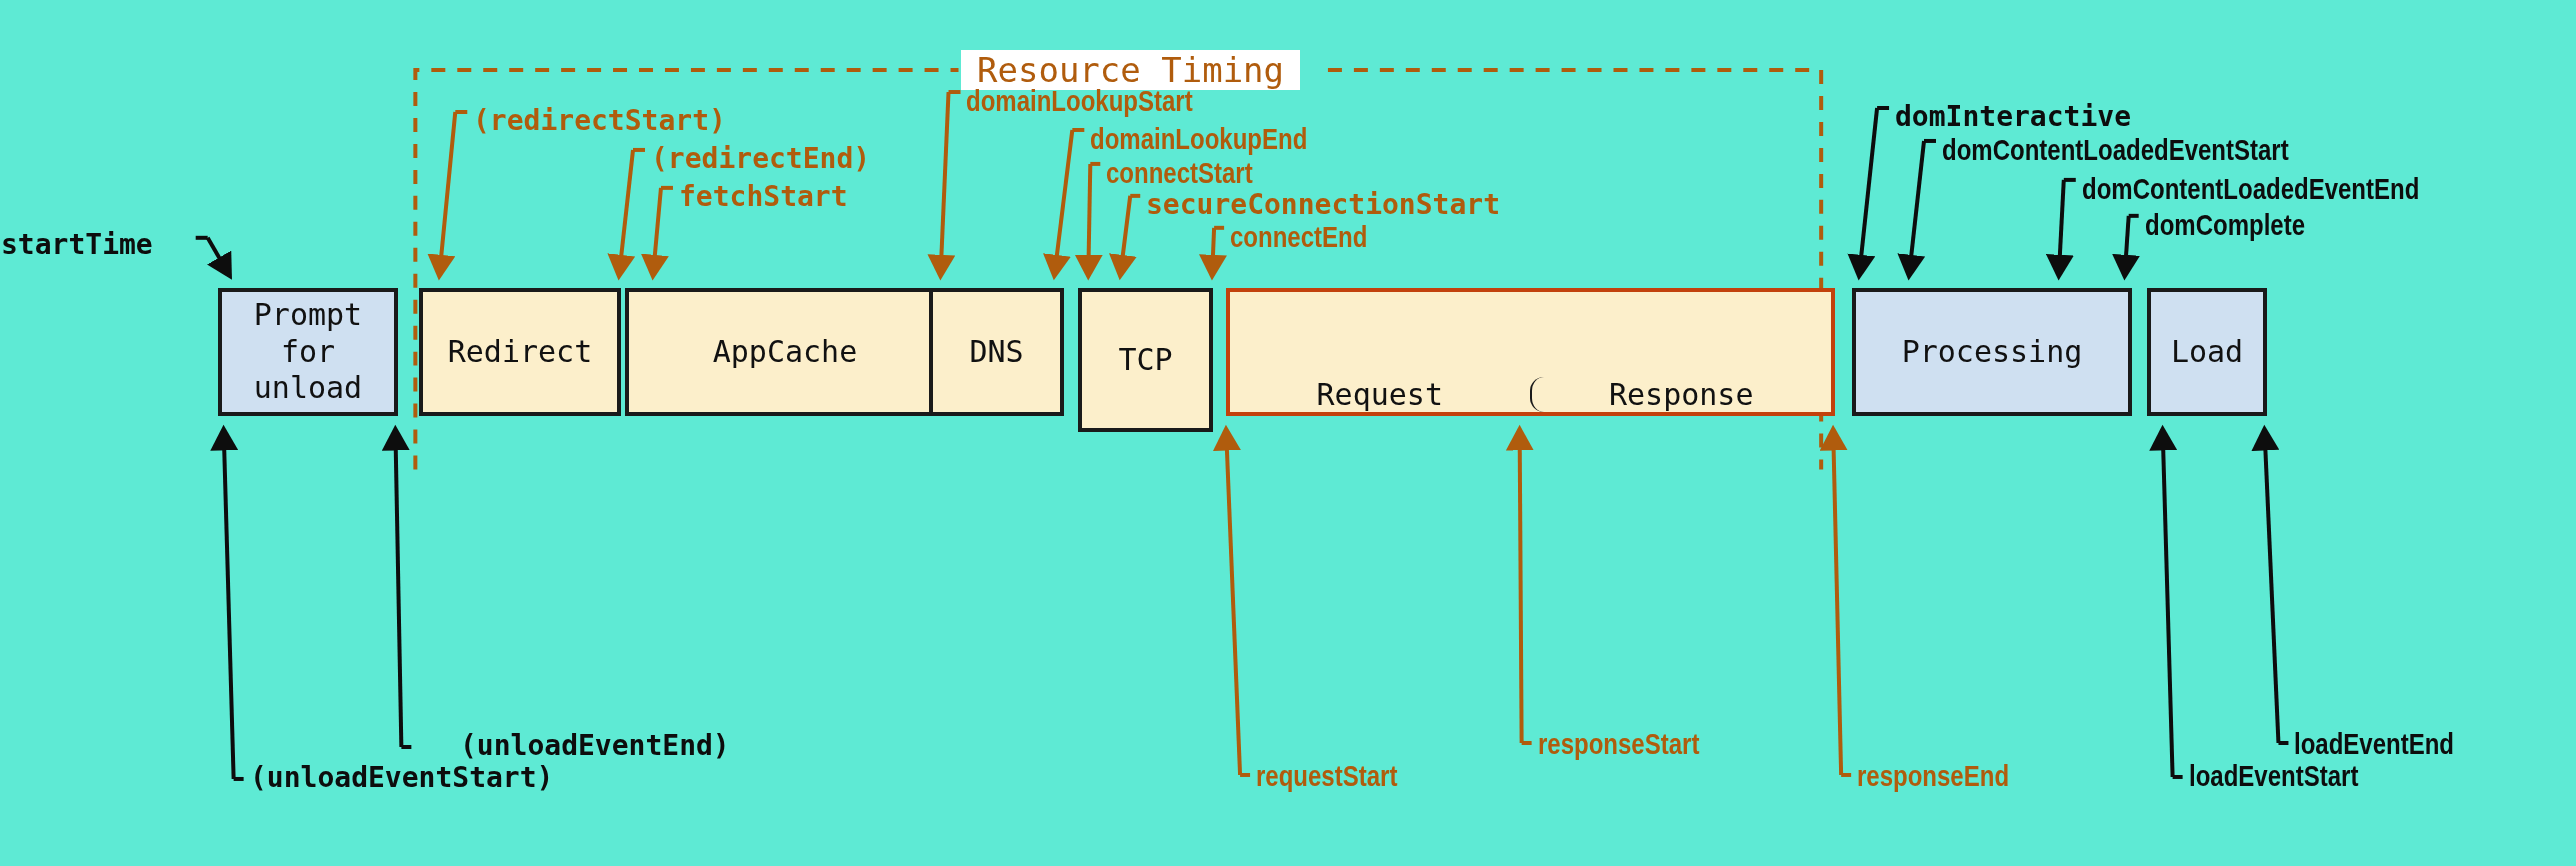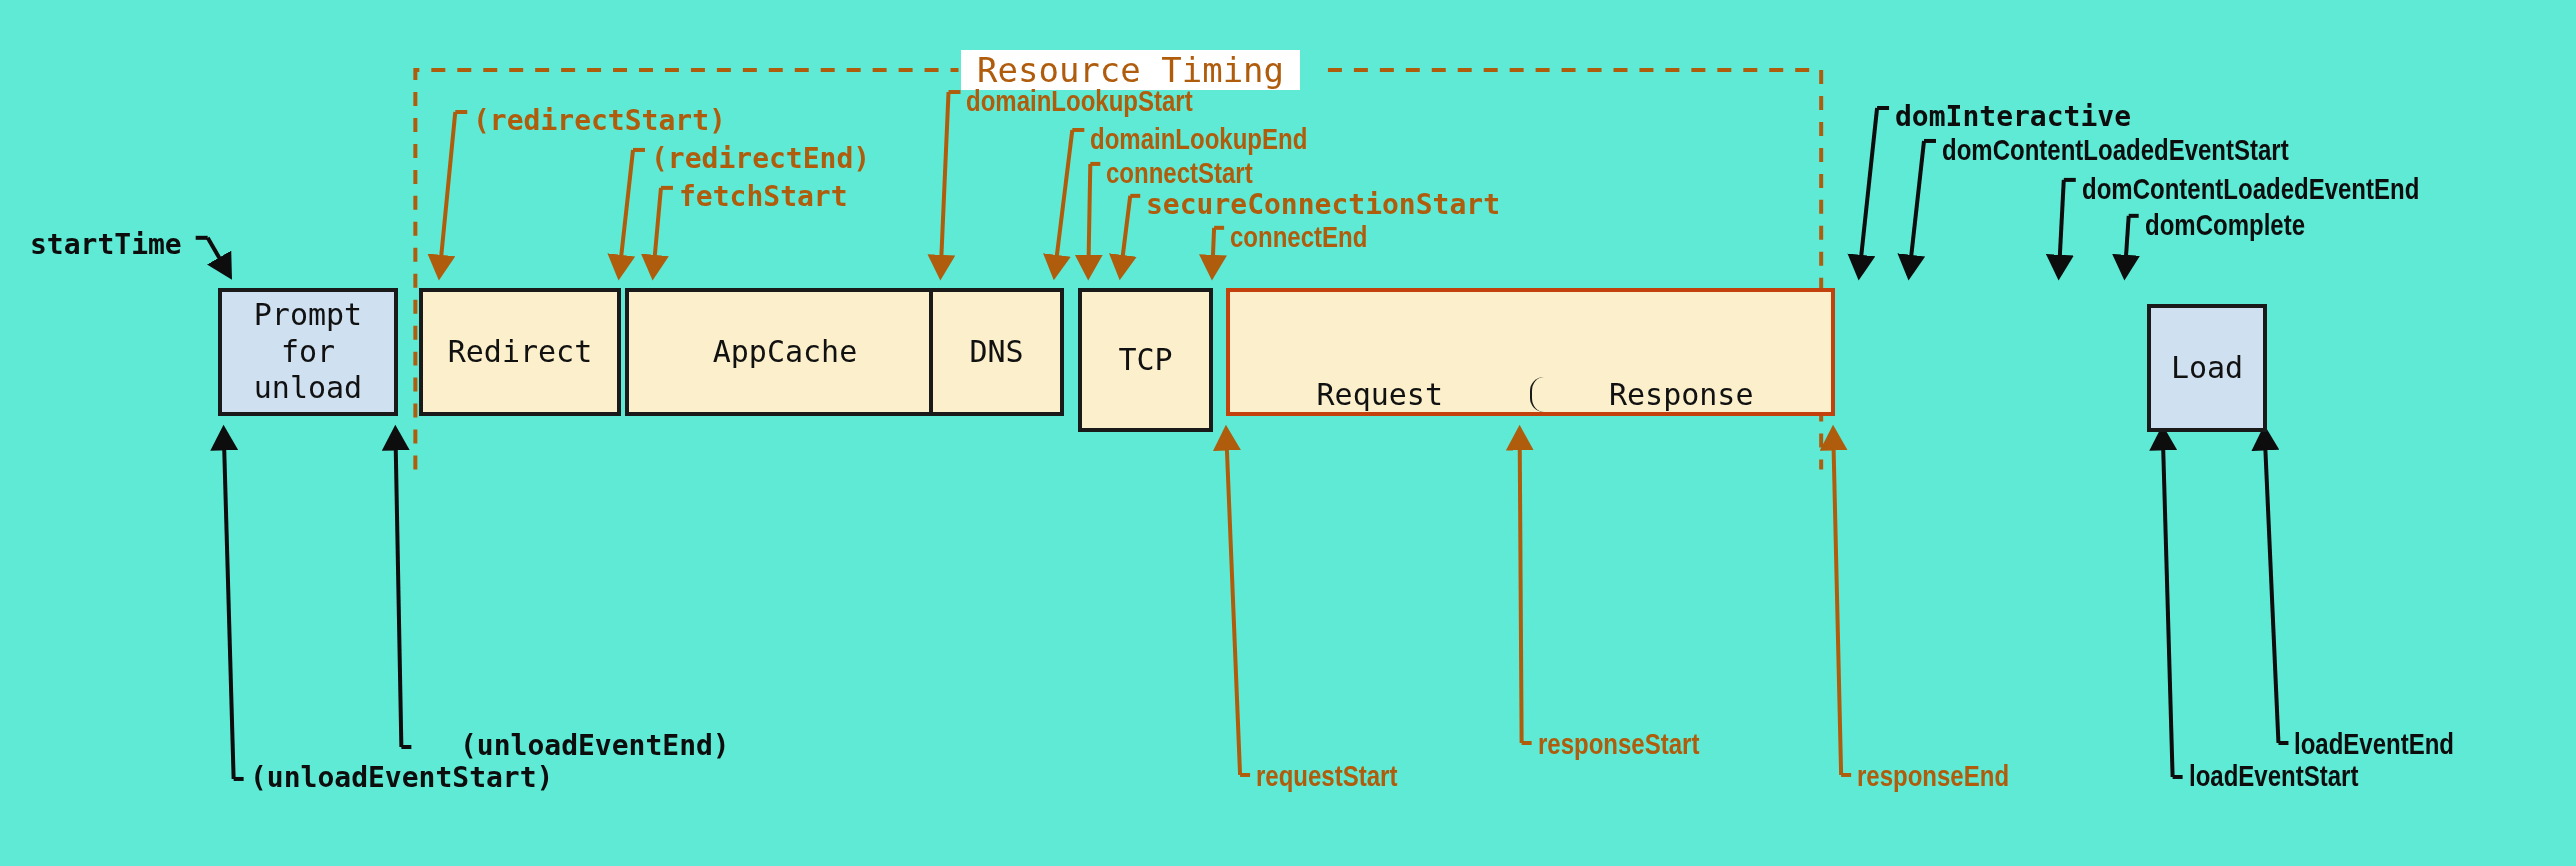--- a/index.html
+++ b/index.html
@@ -196,23 +196,24 @@
   <div class="phase-box fill-yellow" style="left:419px;  top:288px; width:202px; height:128px;">Redirect</div>
   <div class="phase-box fill-yellow" style="left:625px;  top:288px; width:320px; height:128px;">AppCache</div>
   <div class="phase-box fill-yellow" style="left:929px;  top:288px; width:135px; height:128px;">DNS</div>
   <div class="phase-box fill-yellow" style="left:1078px; top:288px; width:135px; height:144px;">TCP</div>
 
   <div class="compound-box" style="left:1226px; top:288px; width:609px; height:128px;">
     <div class="half">Request</div>
     <div class="half second">Response</div>
   </div>
 
-  <div class="phase-box fill-blue" style="left:2147px; top:288px; width:120px; height:128px;margin-top:16px;">Load</div>
-
-  <div class="lbl mono dark" style="left:30px;   top:228px;">startTime</div>
+  <div class="phase-box fill-blue" style="left:1852px; top:288px; width:280px; height:128px;">Processing</div>
+  <div class="phase-box fill-blue" style="left:2147px; top:288px; width:120px; height:128px;">Load</div>
+
+  <div class="lbl mono dark" style="left:1px;   top:228px;">startTime</div>
 
   <div class="lbl mono orange" style="left:473px;  top:104px;">(redirectStart)</div>
   <div class="lbl mono orange" style="left:651px;  top:142px;">(redirectEnd)</div>
   <div class="lbl mono orange" style="left:679px;  top:180px;">fetchStart</div>
 
   <div class="lbl cond orange" style="left:966px;  top:84px;">domainLookupStart</div>
   <div class="lbl cond orange" style="left:1090px; top:122px;">domainLookupEnd</div>
   <div class="lbl cond orange" style="left:1106px; top:156px;">connectStart</div>
   <div class="lbl mono orange" style="left:1146px; top:188px;">secureConnectionStart</div>
   <div class="lbl cond orange" style="left:1230px; top:220px;">connectEnd</div>

